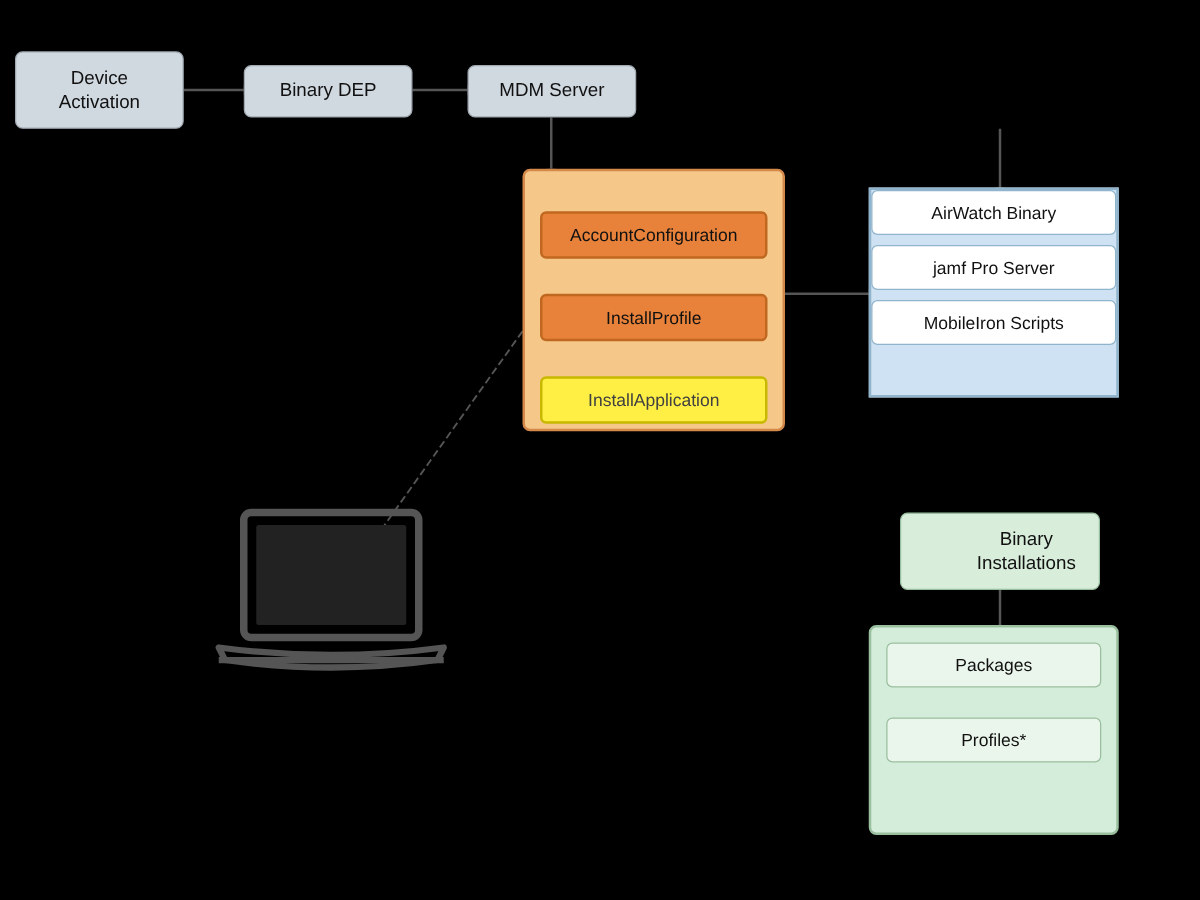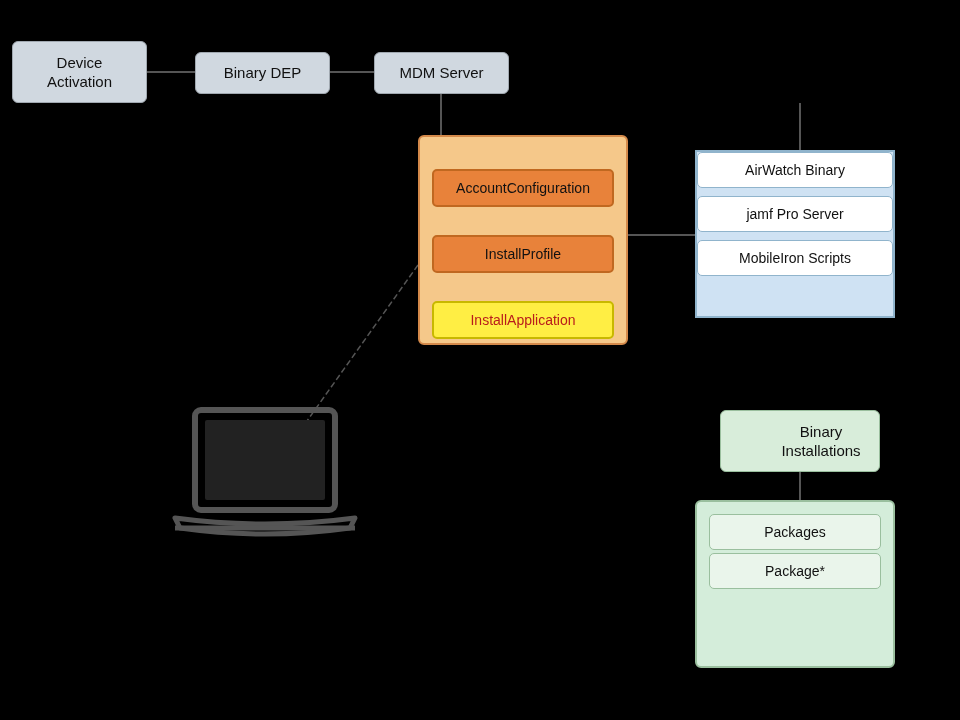--- a/index.html
+++ b/index.html
@@ -63,21 +63,21 @@
       text-align: center;
       border: 2px solid #c06820;
       background: #e8823a;
       color: #111;
       margin-top: 20px;
     }
 
     .cmd-box-yellow {
       background: #ffee44;
       border: 2px solid #c8b800;
-      color: #b91c1c;
+      color: #404040;
     }
 
     
     .vendor-container {
       position: absolute;
       background: #cfe2f3;
       border: 2px solid #90b4cc;
       border-radius: 0;
       display: flex;
       flex-direction: column;
@@ -96,21 +96,21 @@
     }
 
     
     .install-container {
       position: absolute;
       background: #d4edda;
       border: 2px solid #9abf9e;
       border-radius: 6px;
       display: flex;
       flex-direction: column;
-      gap: 3px;
+      gap: 24px;
       padding: 12px;
     }
 
     .install-item {
       background: #eaf5eb;
       border: 1.5px solid #9abf9e;
       border-radius: 5px;
       padding: 9px 18px;
       font-size: 14px;
       text-align: center;
@@ -198,16 +198,16 @@
     </svg>
   </div>
 
   <div class="box box-green-light" style="left:720px; top:410px; width:160px; height:62px;">
     <span style="white-space:pre-line;margin-left:42px;">Binary
 Installations</span>
   </div>
 
   <div class="install-container" style="left:695px; top:500px; width:200px; height:168px;">
     <div class="install-item">Packages</div>
-    <div class="install-item">Package*</div>
+    <div class="install-item">Profiles*</div>
   </div>
 
 </div>
 
 </body></html>

